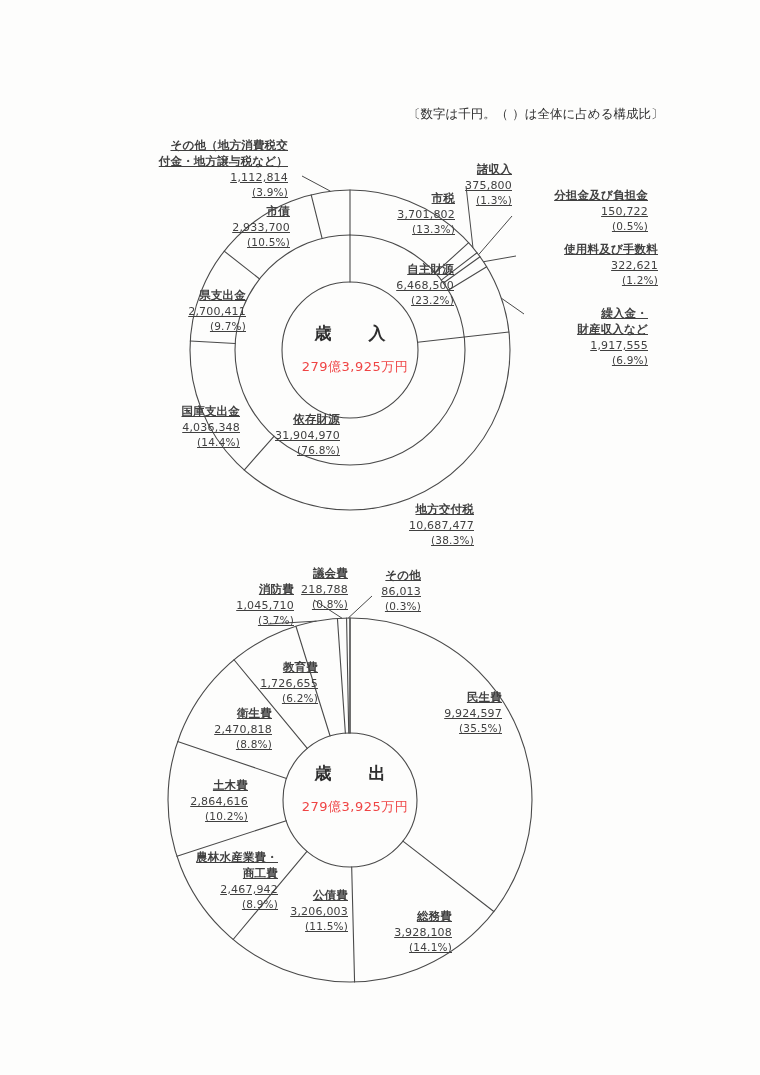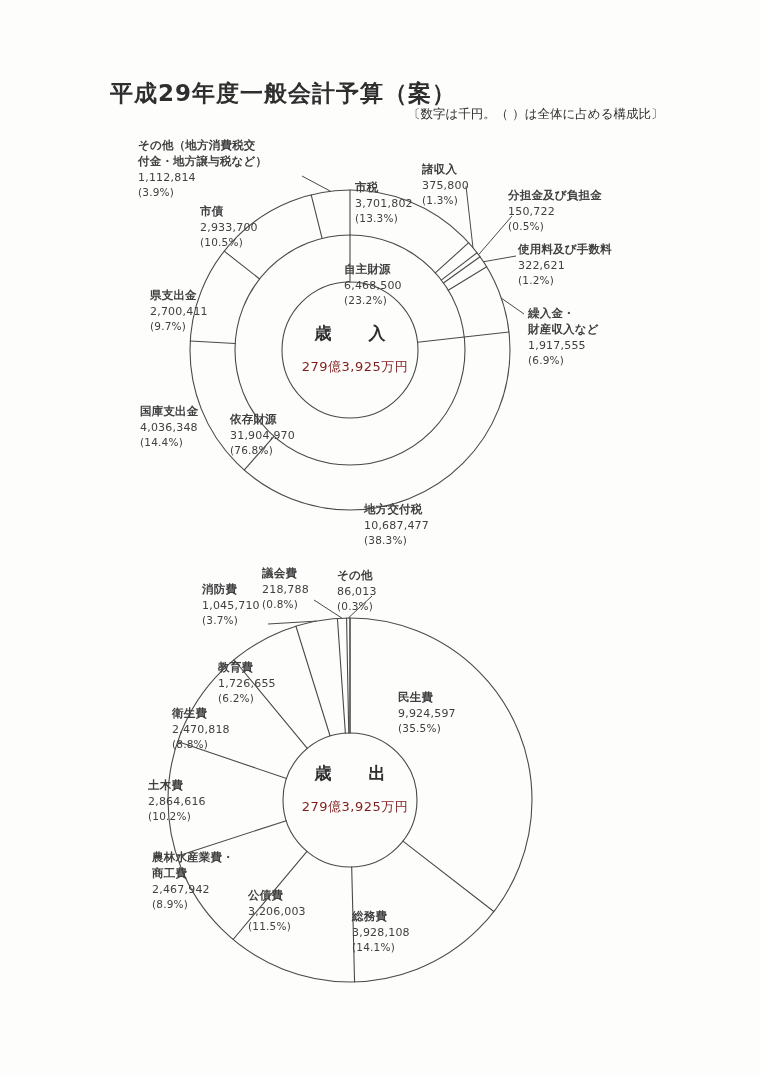--- a/index.html
+++ b/index.html
@@ -25,43 +25,43 @@
   }
 
   .chart-wrap { position:absolute; }
   .chart-svg { display:block; }
 
   .lbl {
     position:absolute;
     font-size:11px;
     line-height:1.38;
     color:#404040;
-    text-align:left;
+    text-align:right;
     white-space:nowrap;
     letter-spacing:0.2px;
+    text-decoration:underline;
   }
   .lbl .nm { font-weight:700; font-size:11.5px; display:block; }
   .lbl .vl { display:block; font-size:11px; }
   .lbl .pc { display:block; font-size:10.5px; }
 
   .center-title {
     position:absolute; text-align:center; white-space:nowrap;
     font-weight:700; font-size:17px; letter-spacing:10px; color:#2e2e2e;
   }
   .center-amount {
     position:absolute; text-align:center; white-space:nowrap;
-    font-size:13px; letter-spacing:0.5px; color:#7f1d1d;
+    font-size:13px; letter-spacing:0.5px; color:#ef4444;
   }
 </style>
 </head>
 <body>
 
 <div class="page">
 
-  <div class="doc-title">平成29年度一般会計予算（案）</div>
   <div class="doc-subtitle">〔数字は千円。（ ）は全体に占める構成比〕</div>
 
   <div class="chart-wrap" style="left:0px; top:0px; width:760px; height:540px;">
     <svg class="chart-svg" width="760" height="540" viewBox="0 0 760 540">
       <g id="rev-g" fill="none" stroke="#4a4a4a" stroke-width="1.1" stroke-linecap="round">
           <circle cx="350" cy="350" r="160" fill="none"></circle>
           <circle cx="350" cy="350" r="115" fill="none"></circle>
           <circle cx="350" cy="350" r="68" fill="none"></circle>
           <line x1="350" y1="282" x2="350" y2="235"></line>
           <line x1="417.5655691153606" y1="342.32576582860327" x2="464.26530070980095" y2="337.0215157395496"></line>
@@ -115,21 +115,21 @@
       <span class="vl">31,904,970</span>
       <span class="pc">(76.8%)</span>
     </div>
 
     <div class="lbl" style="left:364px; top:482px; width:110px;margin-top:20px;">
       <span class="nm">地方交付税</span>
       <span class="vl">10,687,477</span>
       <span class="pc">(38.3%)</span>
     </div>
 
-    <div class="lbl" style="left:355px; top:180px; width:100px;">
+    <div class="lbl" style="left:355px; top:191px; width:100px;">
       <span class="nm">市税</span>
       <span class="vl">3,701,802</span>
       <span class="pc">(13.3%)</span>
     </div>
 
     <div class="lbl" style="left:344px; top:262px; width:110px;">
       <span class="nm">自主財源</span>
       <span class="vl">6,468,500</span>
       <span class="pc">(23.2%)</span>
     </div>

